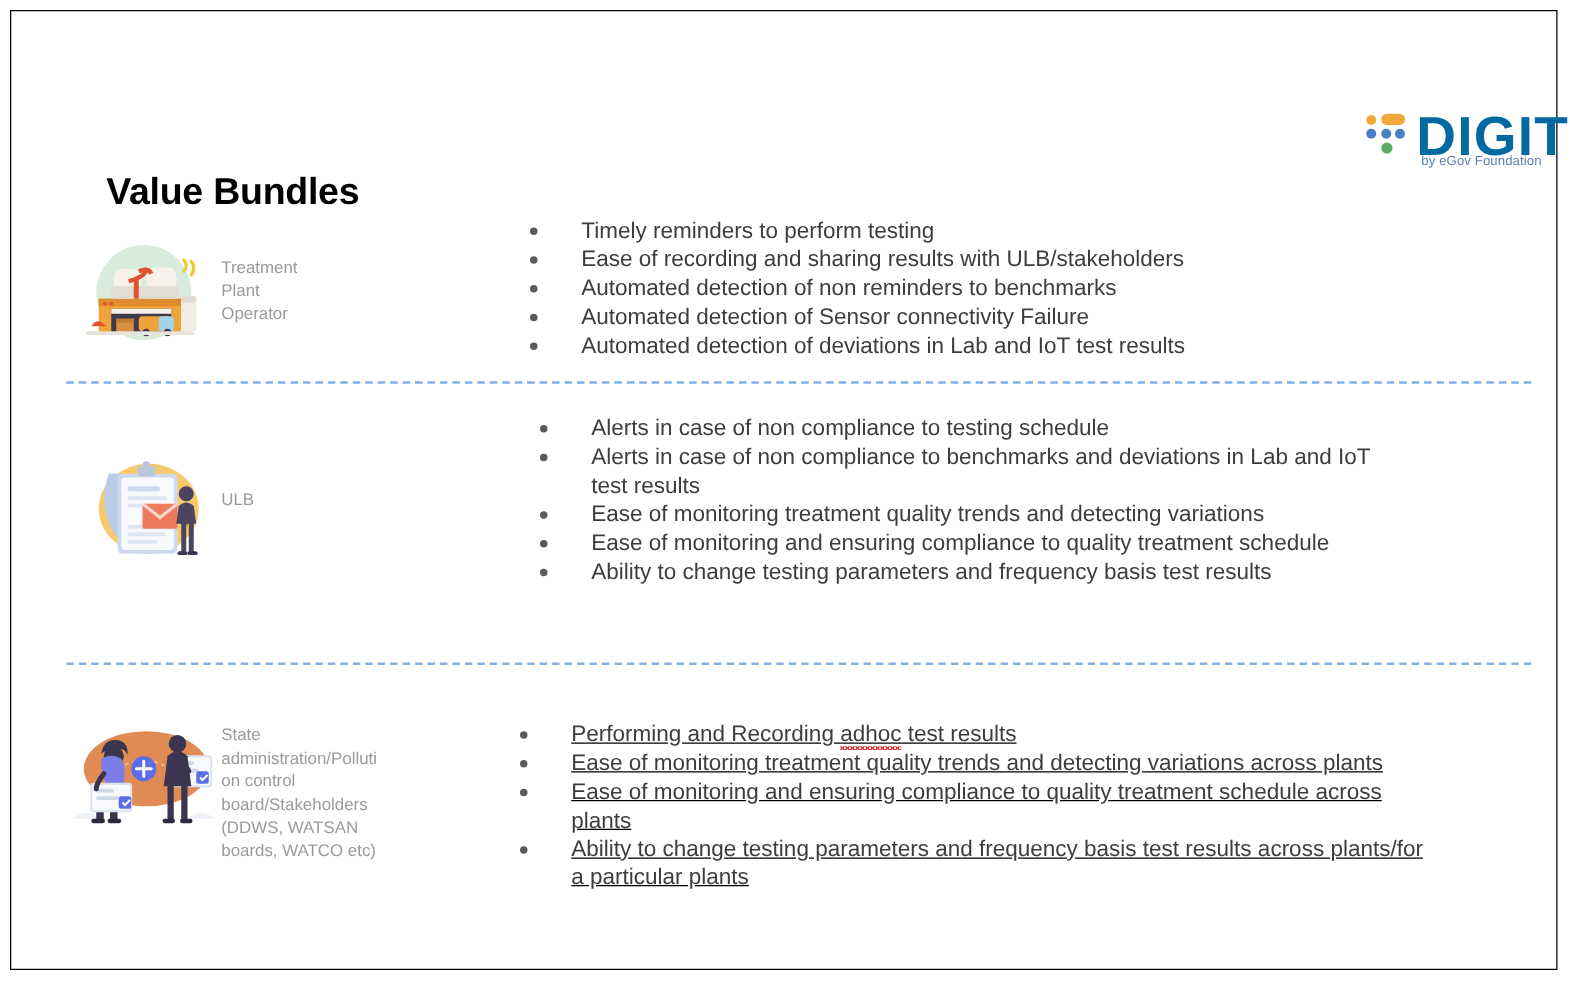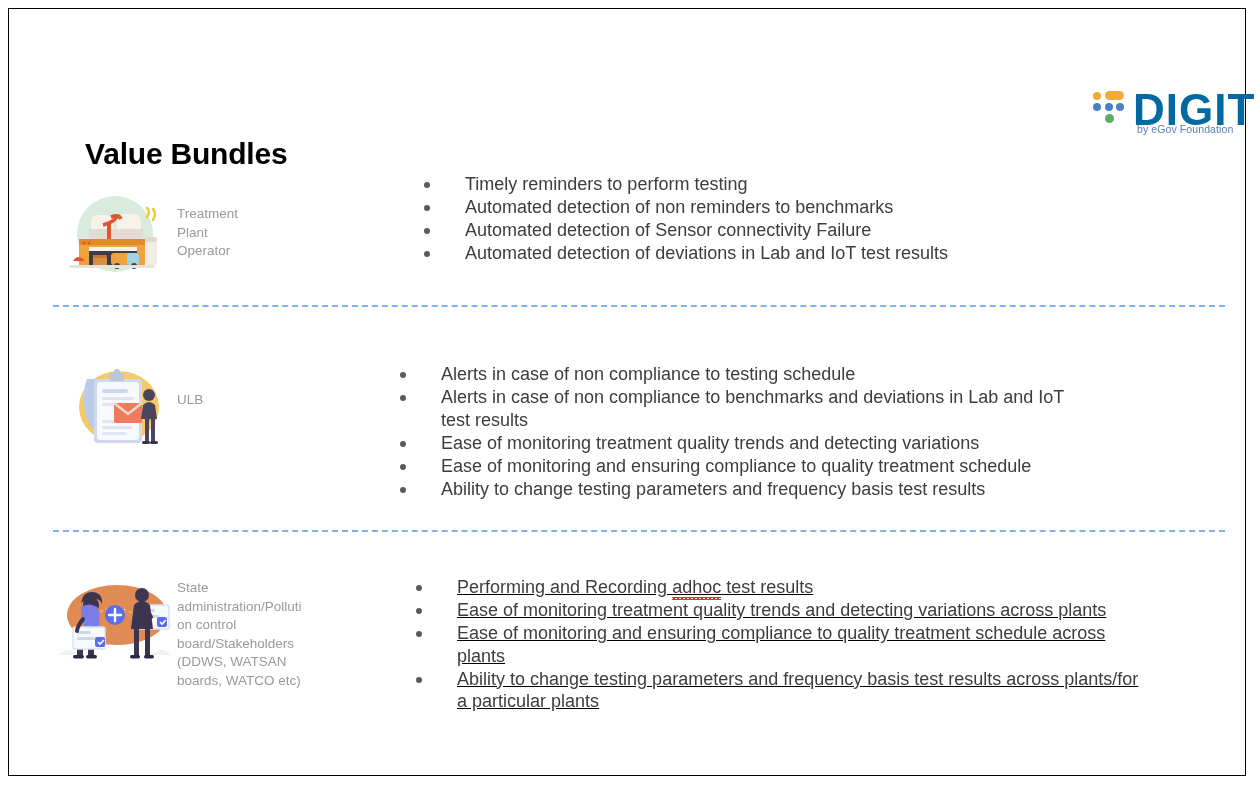--- a/index.html
+++ b/index.html
@@ -188,20 +188,21 @@
     </div>
 
     <div class="row-label" style="left:168px; top:196px;">
       <div>Treatment</div>
       <div>Plant</div>
       <div>Operator</div>
     </div>
 
     <ul class="bullets" style="left:412px; top:164px; width:640px;">
       <li>Timely reminders to perform testing</li>
+      <li>Ease of recording and sharing results with ULB/stakeholders</li>
       <li>Automated detection of non reminders to benchmarks</li>
       <li>Automated detection of Sensor connectivity Failure</li>
       <li>Automated detection of deviations in Lab and IoT test results</li>
     </ul>
   </div>
 
   <div class="divider" style="left:44px; top:296px; width:1172px;"></div>
 
   <div class="row">
     <div class="row-icon" style="left:52px; top:350px;">
@@ -227,21 +228,21 @@
         <rect x="90" y="58" width="4" height="26" fill="#4b4560"></rect>
         <rect x="81" y="82" width="8" height="3" rx="1.5" fill="#3b3550"></rect>
         <rect x="89" y="82" width="8" height="3" rx="1.5" fill="#3b3550"></rect>
       </svg>
     </div>
 
     <div class="row-label" style="left:168px; top:382px;">
       <div>ULB</div>
     </div>
 
-    <ul class="bullets" style="left:388px; top:322px; width:672px;margin-top:32px;">
+    <ul class="bullets" style="left:420px; top:322px; width:672px;">
       <li>Alerts in  case of non compliance to testing schedule</li>
       <li>Alerts in case of non compliance to benchmarks and deviations in Lab and IoT test results</li>
       <li>Ease of monitoring treatment quality trends and detecting variations</li>
       <li>Ease of monitoring and ensuring compliance to quality treatment schedule</li>
       <li>Ability to change testing parameters and frequency basis test results</li>
     </ul>
   </div>
 
   <div class="divider" style="left:44px; top:521px; width:1172px;"></div>
 

